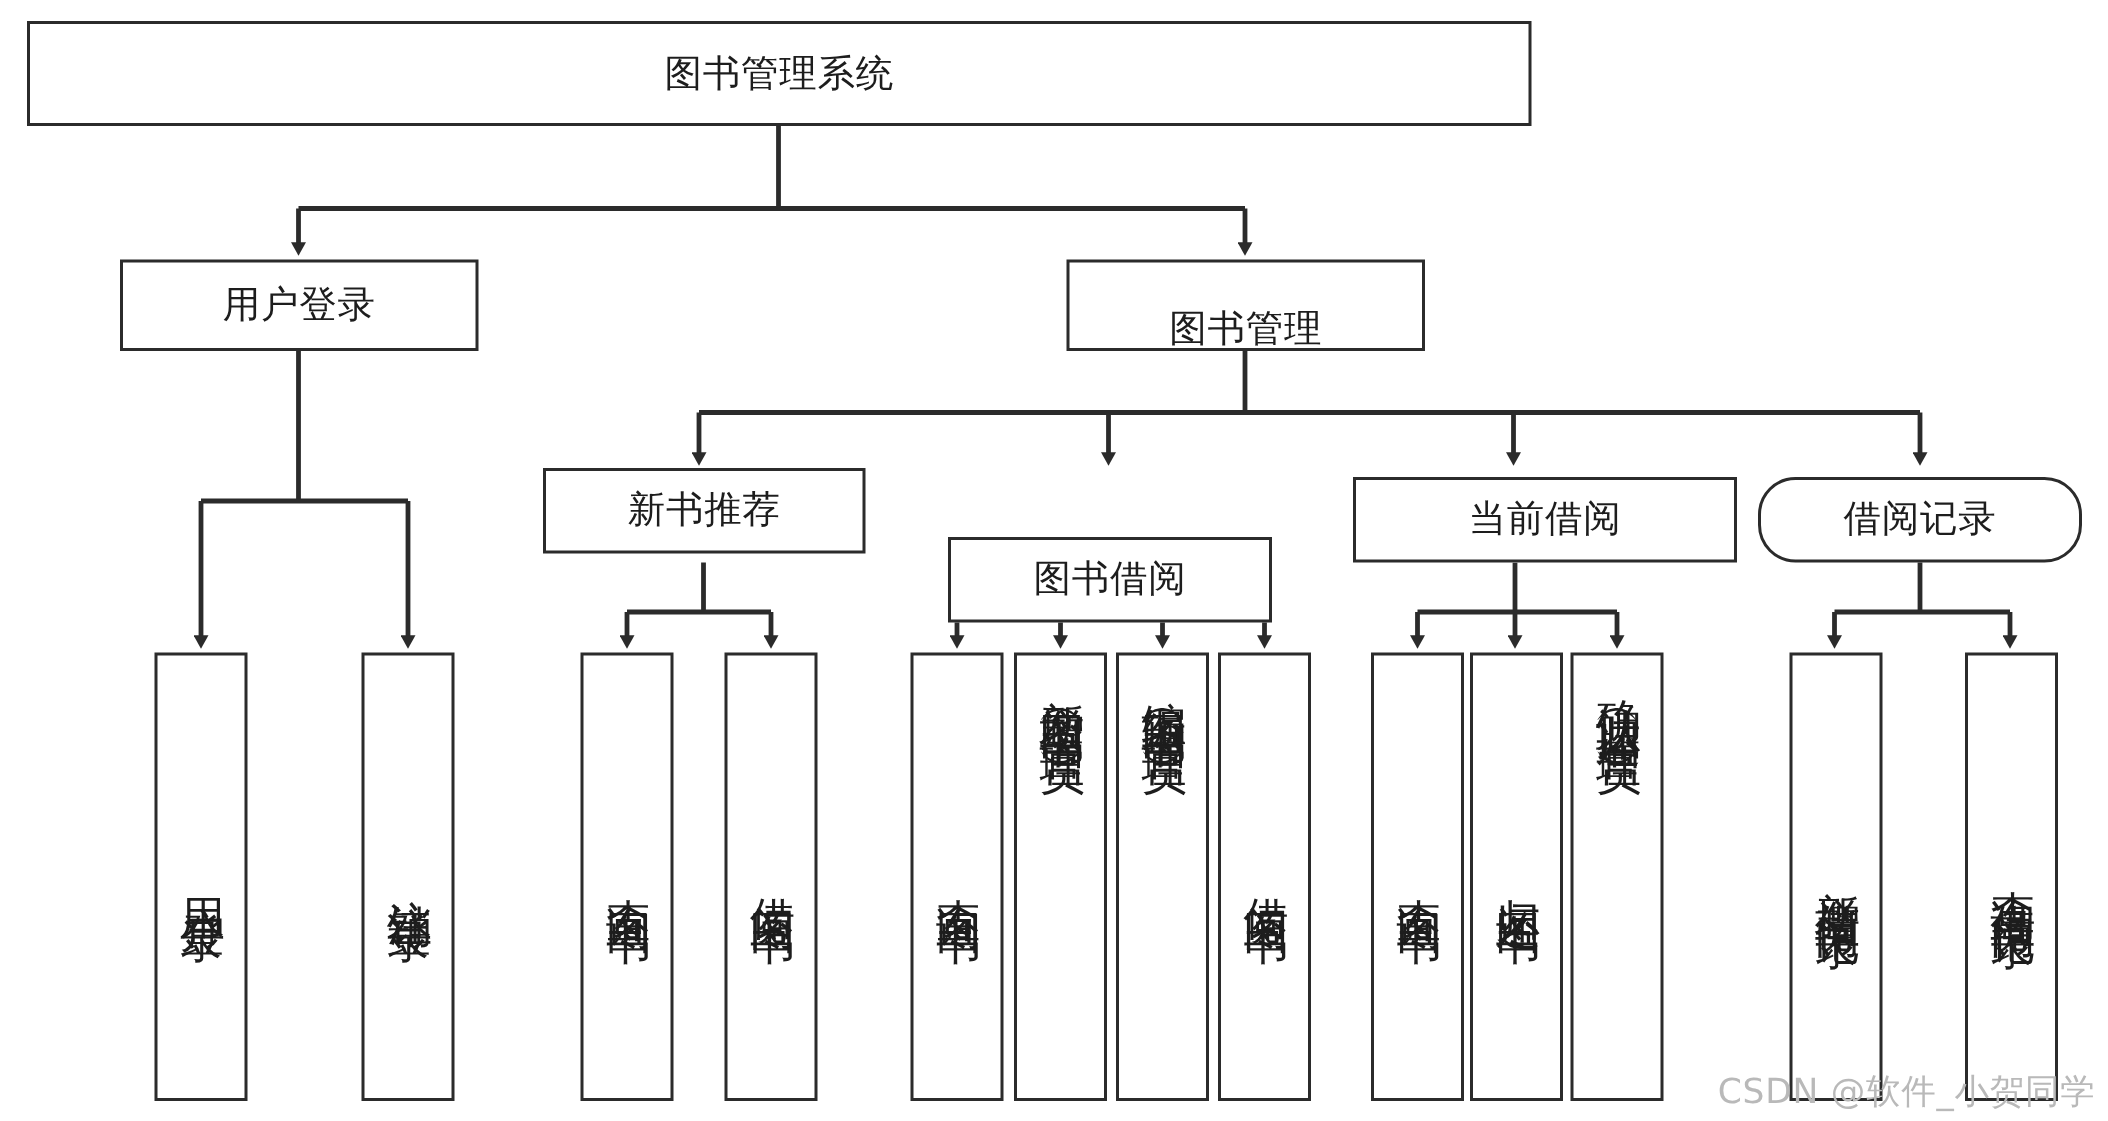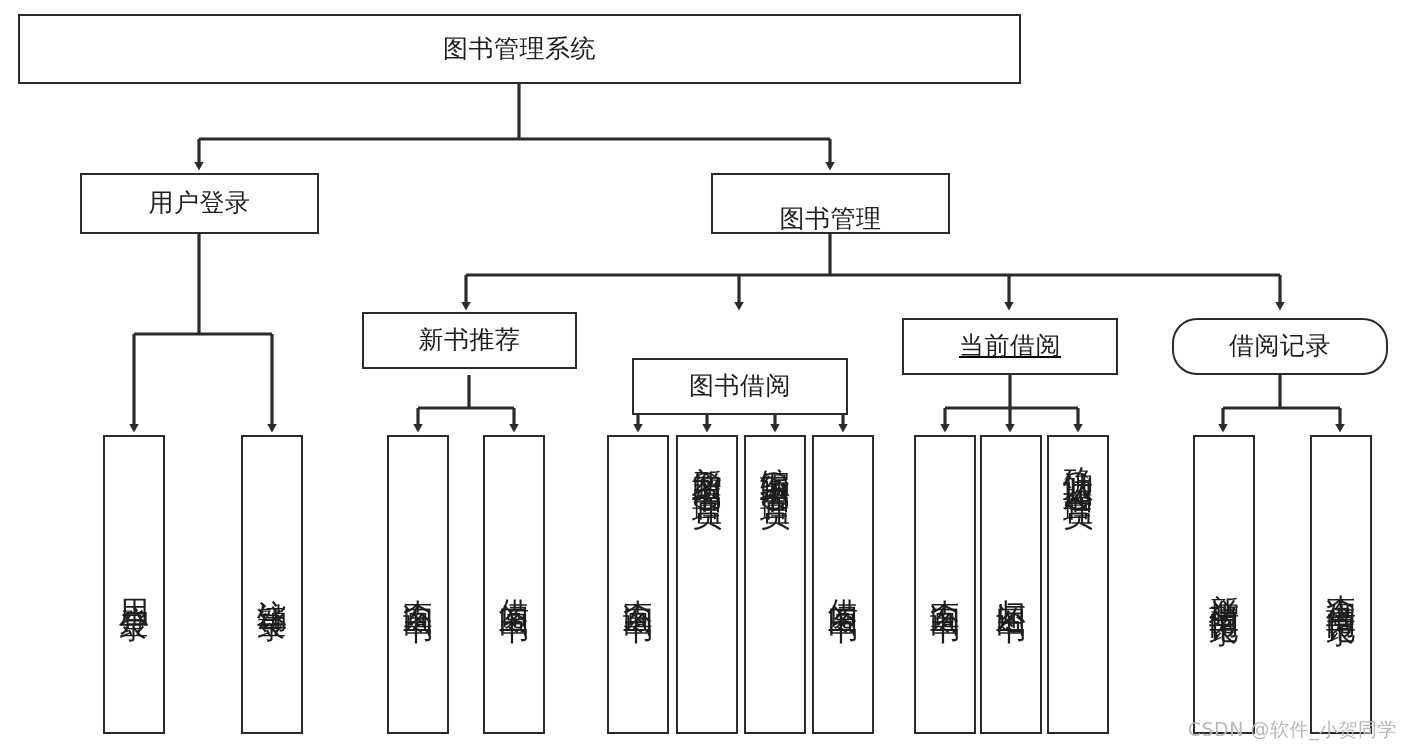--- a/index.html
+++ b/index.html
@@ -63,21 +63,21 @@
   }
   
   .node.vert.centered {
     align-items: center;
     padding-top: 0;
   }
   #watermark {
     position: absolute;
     right: 8px;
     bottom: 4px;
-    font-size: 19px;
+    font-size: 23px;
     color: #b9b9b9;
     letter-spacing: 0.5px;
     white-space: nowrap;
     user-select: none;
   }
 </style>
 </head>
 <body>
 
 <div id="diagram-root">
@@ -144,21 +144,21 @@
   <div class="node horiz" style="left:711px; top:173px; width:239px; height:61px;align-items:flex-end;">
     <span class="node-label">图书管理</span>
   </div>
 
   <div class="node horiz" style="left:362px; top:312px; width:215px; height:57px;">
     <span class="node-label">新书推荐</span>
   </div>
   <div class="node horiz" style="left:632px; top:318px; width:216px; height:57px;margin-top:40px;">
     <span class="node-label">图书借阅</span>
   </div>
-  <div class="node horiz" style="left:902px; top:318px; width:216px; height:57px;text-decoration:underline;">
+  <div class="node horiz" style="left:902px; top:318px; width:256px; height:57px;">
     <span class="node-label">当前借阅</span>
   </div>
   <div class="node horiz" style="left:1172px; top:318px; width:216px; height:57px;border-radius:25px;">
     <span class="node-label">借阅记录</span>
   </div>
 
   <div class="node vert centered" style="left:103px; top:435px; width:62px; height:299px;">
     <span class="node-label">用户登录</span>
   </div>
   <div class="node vert centered" style="left:241px; top:435px; width:62px; height:299px;">

